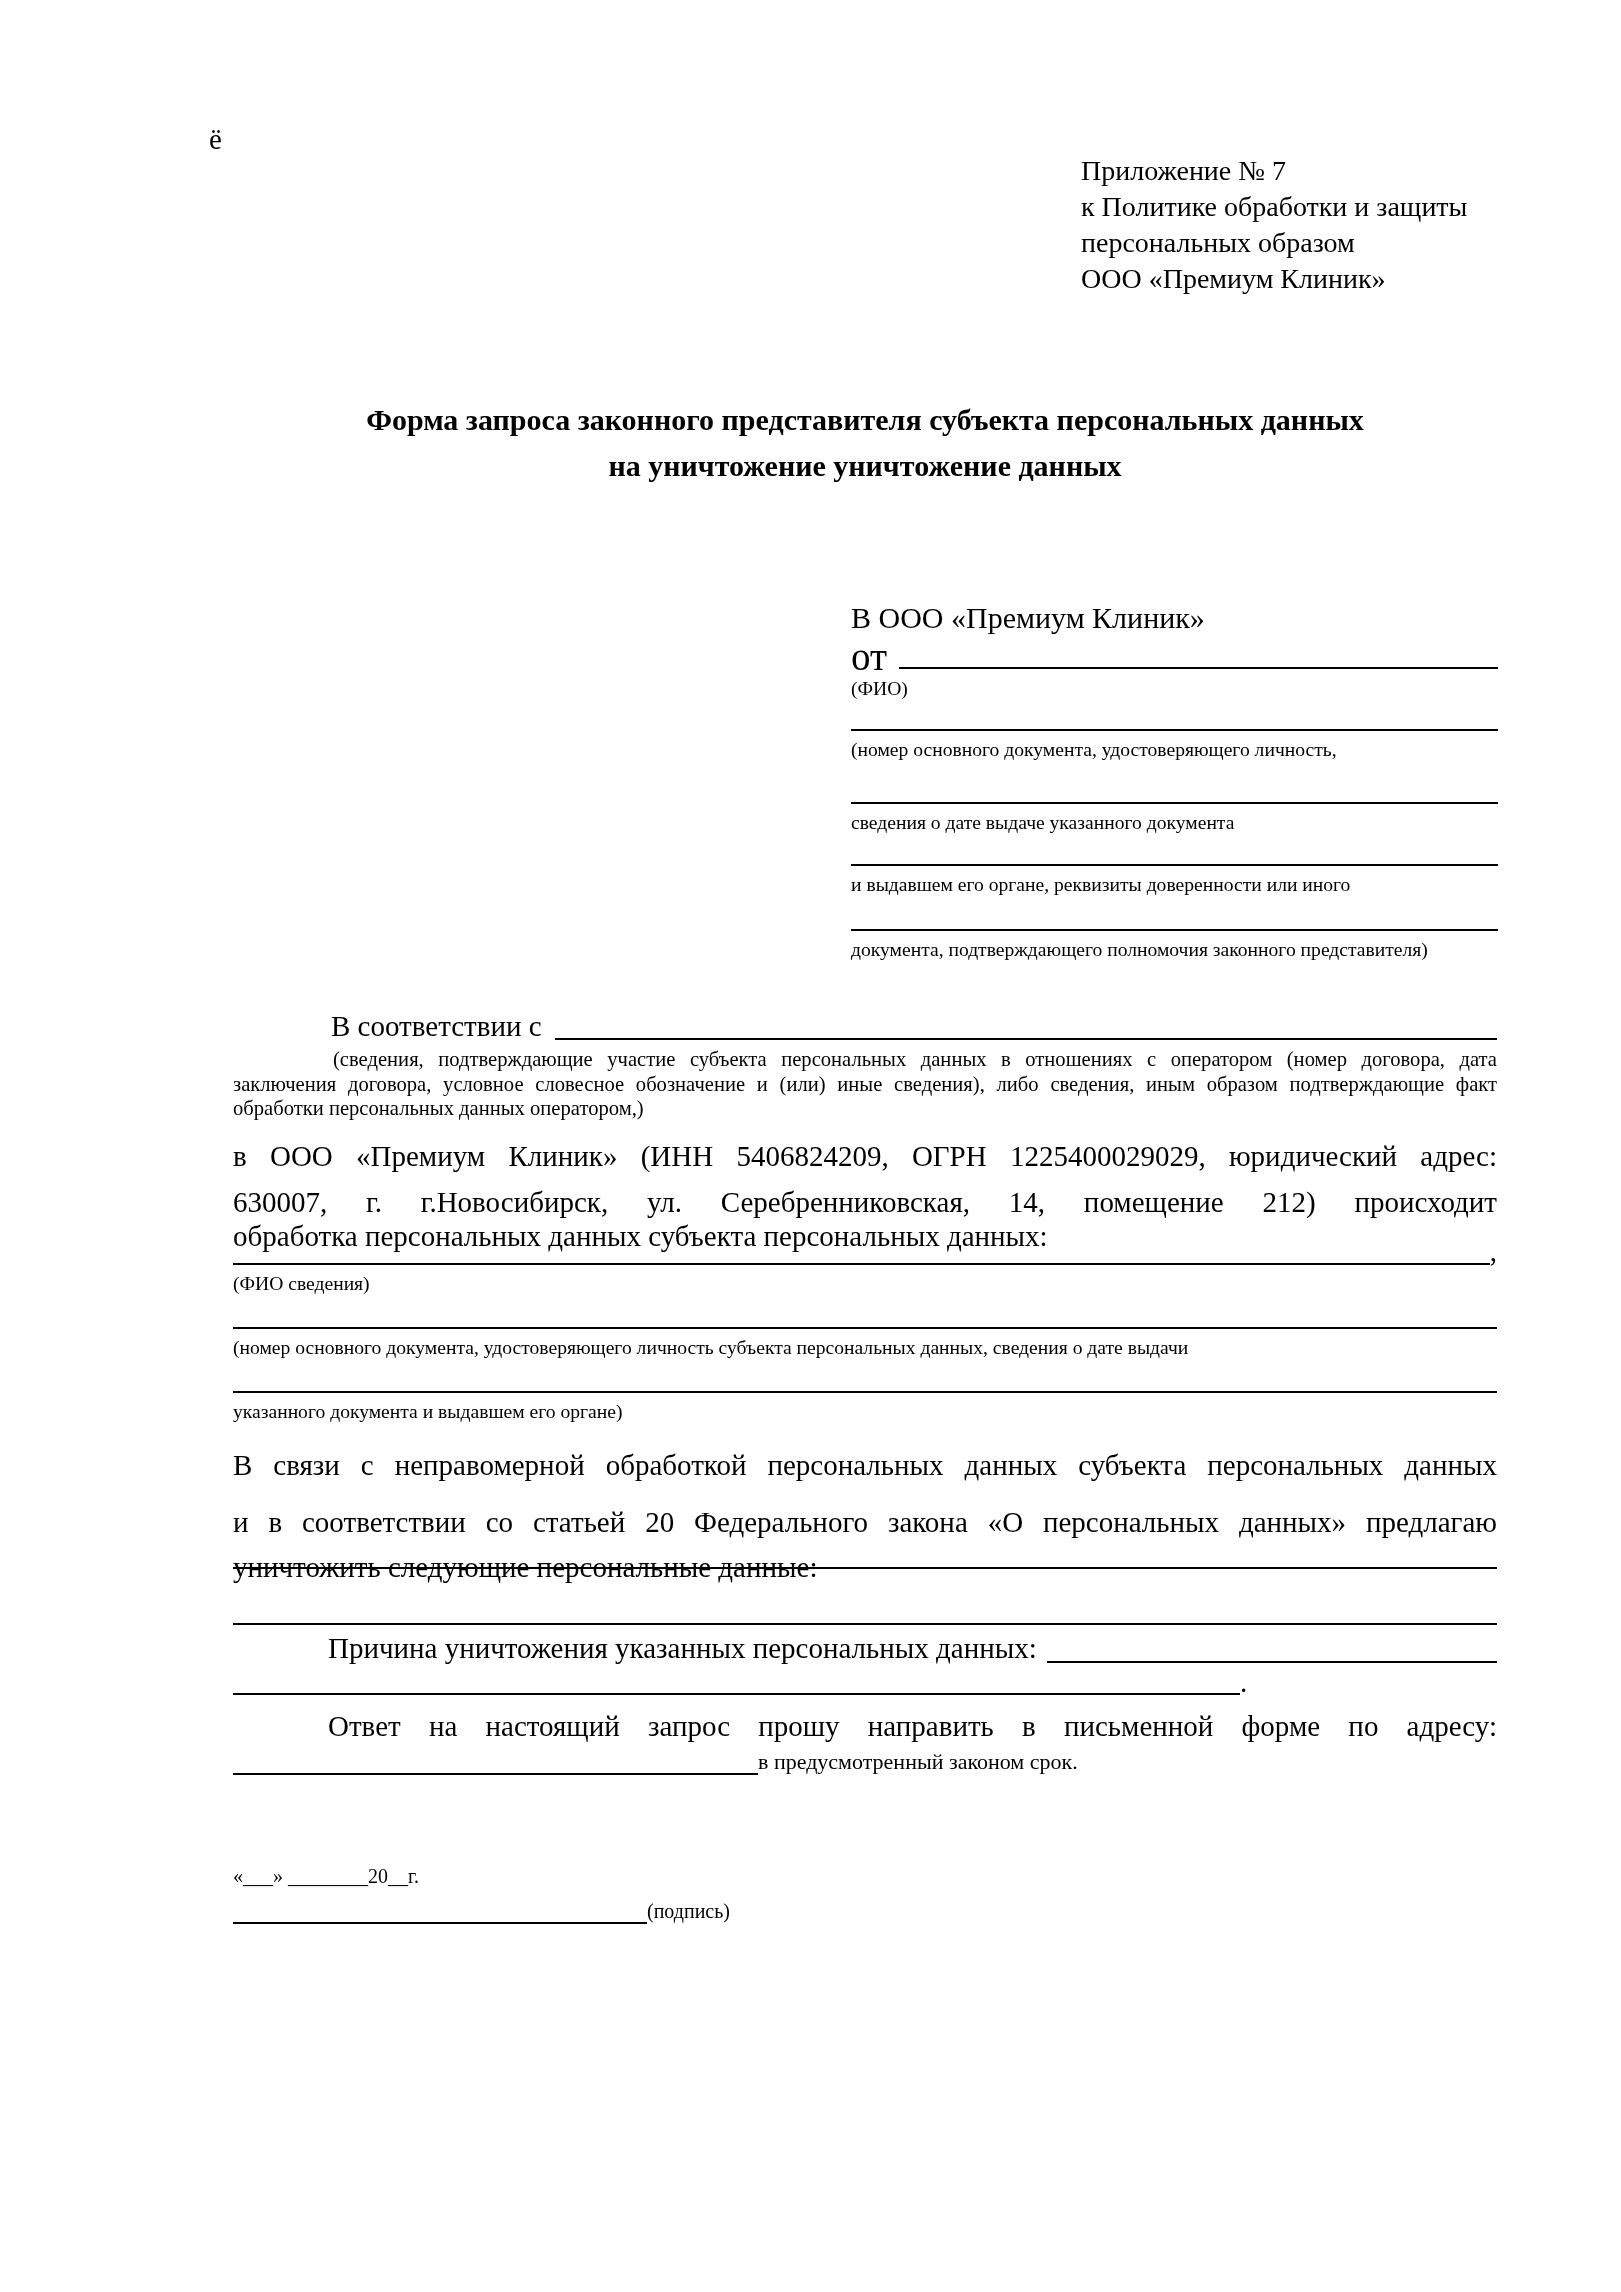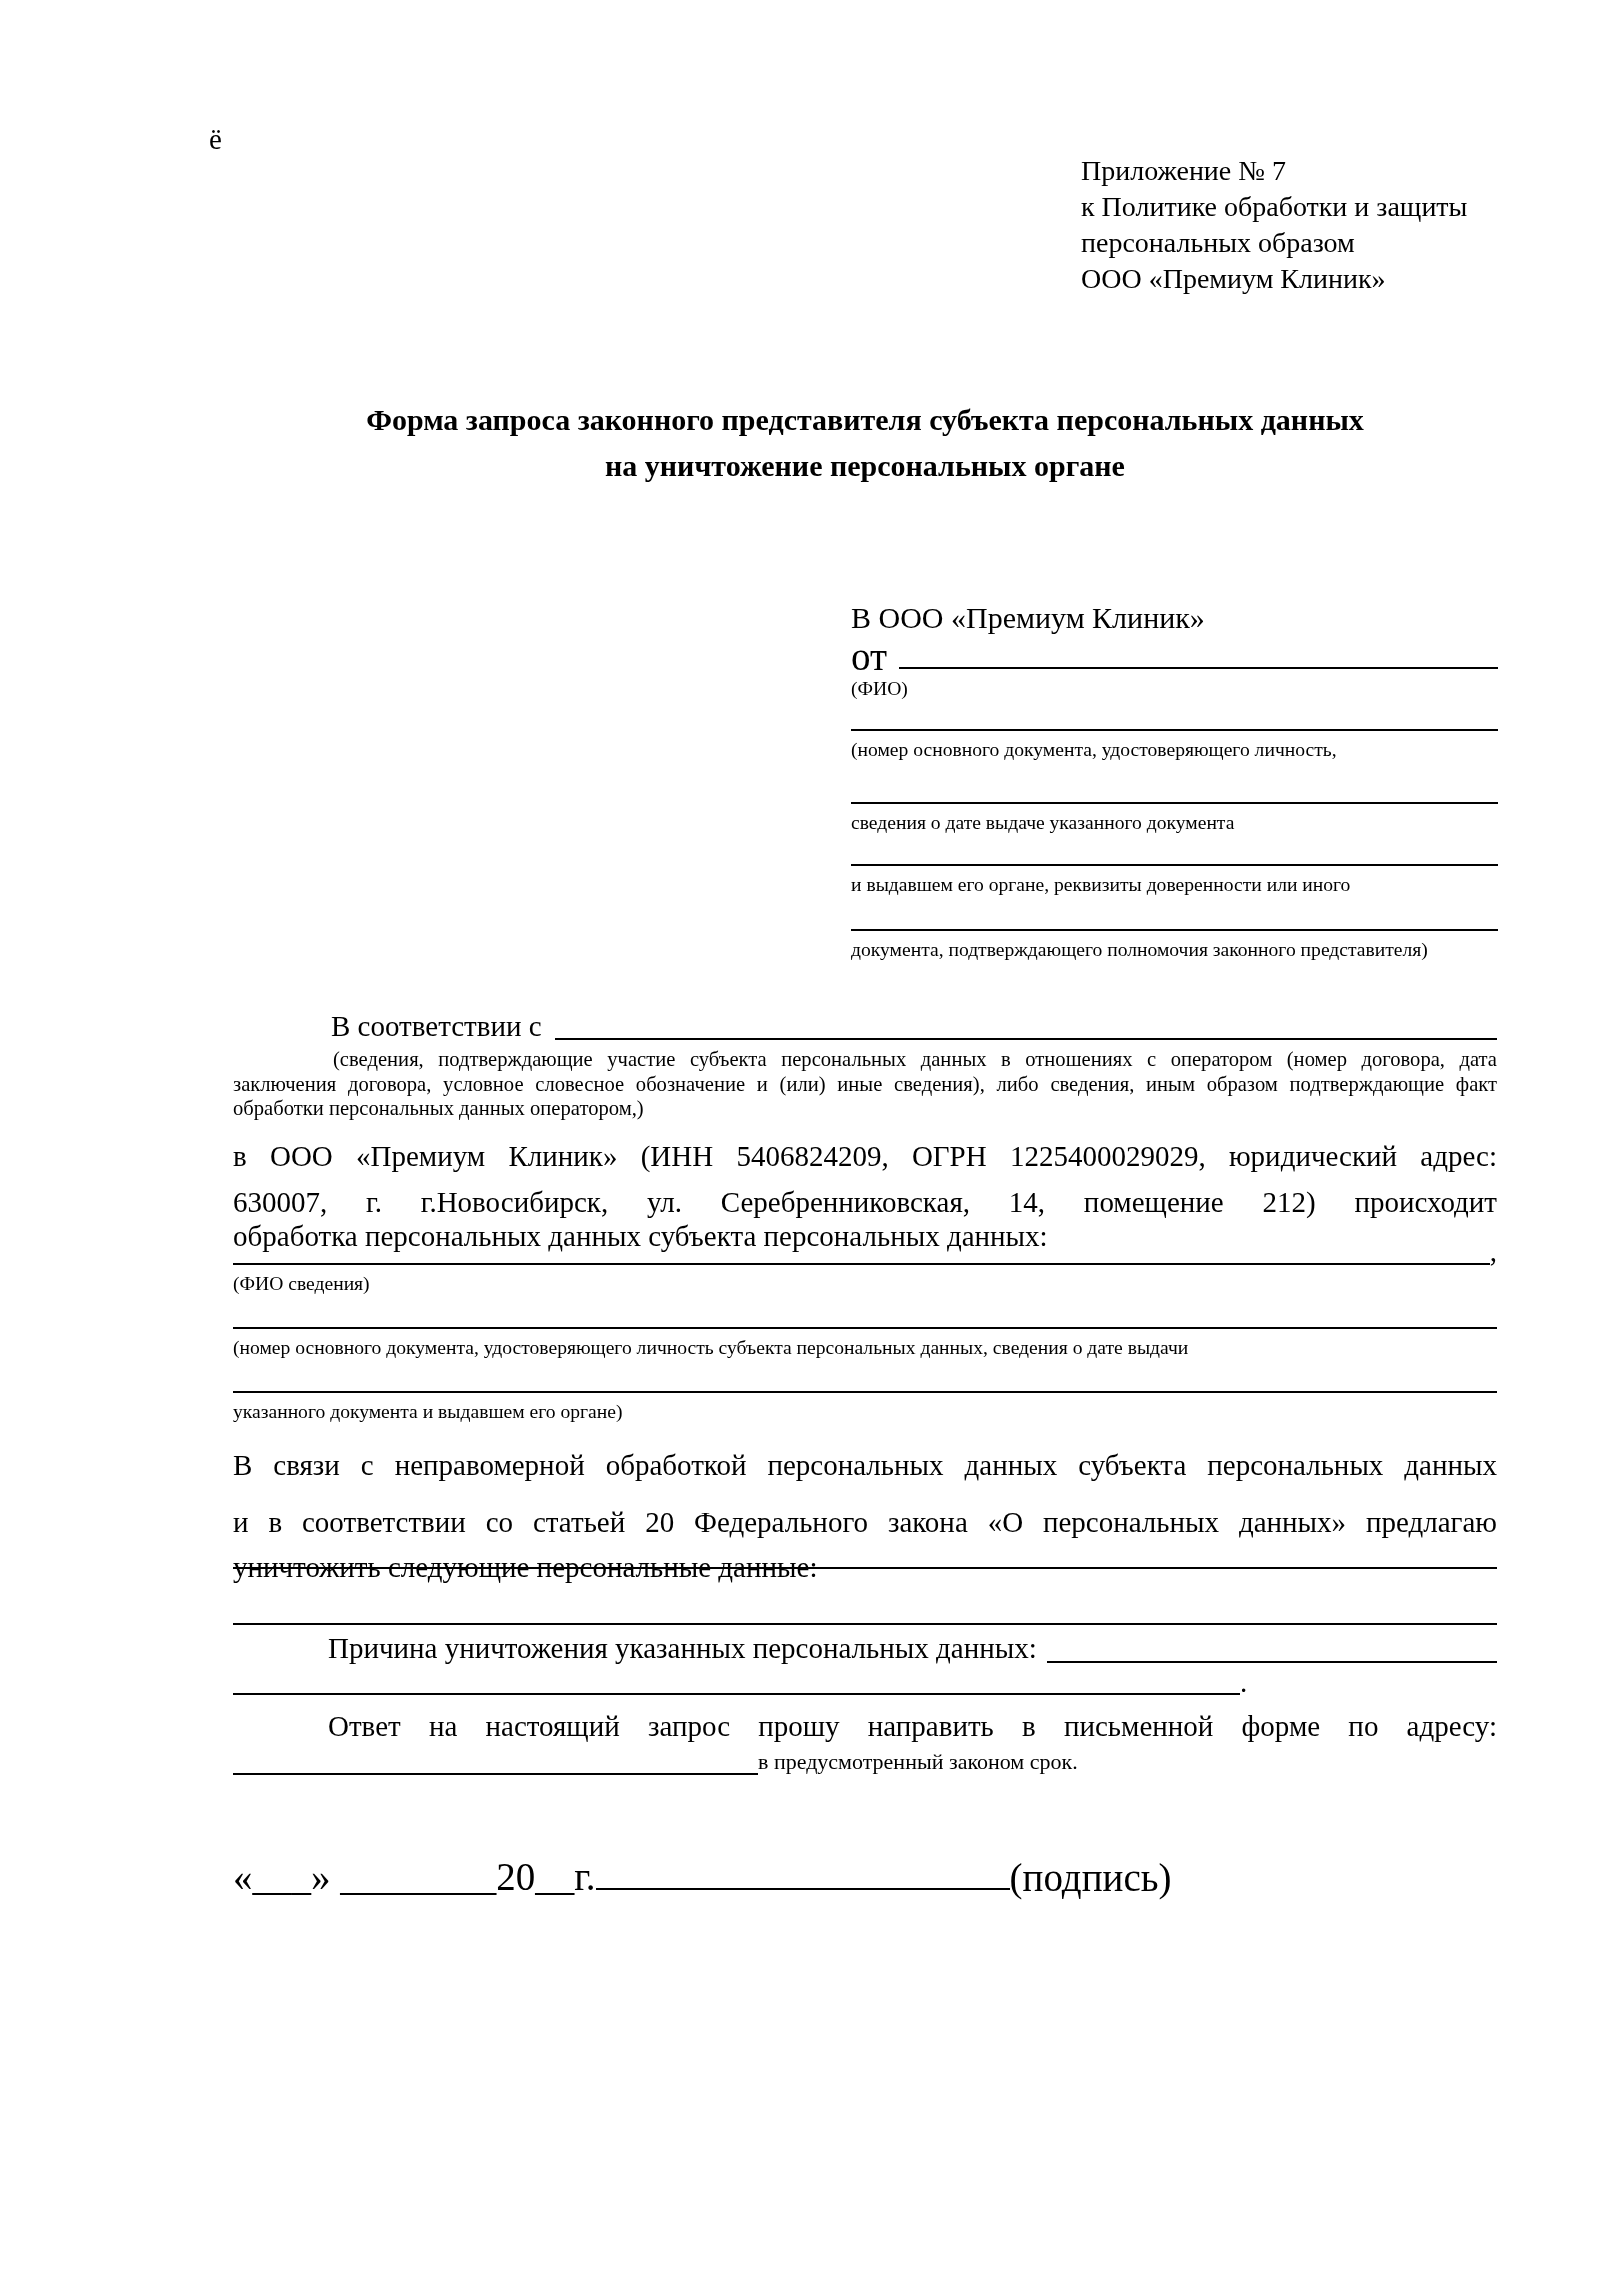--- a/index.html
+++ b/index.html
@@ -54,41 +54,41 @@
   .reason-label{flex:0 0 auto;padding-left:95px;padding-right:9.8px;}
   
   .ruleC{left:233px;top:1666px;width:1264px;height:32px;display:flex;font-size:29px;line-height:32px;}
   .fillC{flex:0 0 auto;width:1007px;align-self:flex-end;height:0;border-bottom:2.9px solid #000;margin-bottom:2.9px;}
   
   .reply{left:233px;top:1709px;width:1264px;font-size:29px;line-height:34px;text-indent:95px;text-align:justify;text-align-last:justify;}
   
   .tail{left:233px;top:1746px;width:1264px;height:32px;display:flex;font-size:22px;line-height:32px;}
   .fillT{flex:0 0 auto;width:525px;align-self:flex-end;height:0;border-bottom:2.9px solid #000;margin-bottom:2.9px;}
   
-  .footer{left:233px;top:1859px;width:1264px;display:flex;align-items:baseline;font-size:39px;line-height:35px;}
+  .footer{left:233px;top:1859px;width:1264px;display:flex;justify-content:space-between;align-items:baseline;font-size:20px;line-height:35px;flex-direction:column;}
   .sig-group{display:flex;align-items:flex-end;}
   .fillS{width:414px;height:0;border-bottom:2.9px solid #000;margin-bottom:4.9px;}
 </style>
 </head>
 <body>
 
 <div class="page">
 
   <span class="abs stray">ё</span>
 
   <div class="abs appendix">
     <div>Приложение № 7</div>
     <div>к Политике обработки и защиты</div>
     <div>персональных образом</div>
     <div>ООО «Премиум Клиник»</div>
   </div>
 
   <div class="abs doc-title">
     <div>Форма запроса законного представителя субъекта персональных данных</div>
-    <div>на уничтожение персональных органе</div>
+    <div>на уничтожение уничтожение данных</div>
   </div>
 
   <div class="abs addr">
     <div class="addr-org">В ООО «Премиум Клиник»</div>
     <div class="from-row">
       <span class="from-label">от</span>
       <span class="fill"></span>
     </div>
     <div class="cap addr-fio">(ФИО)</div>
   </div>

